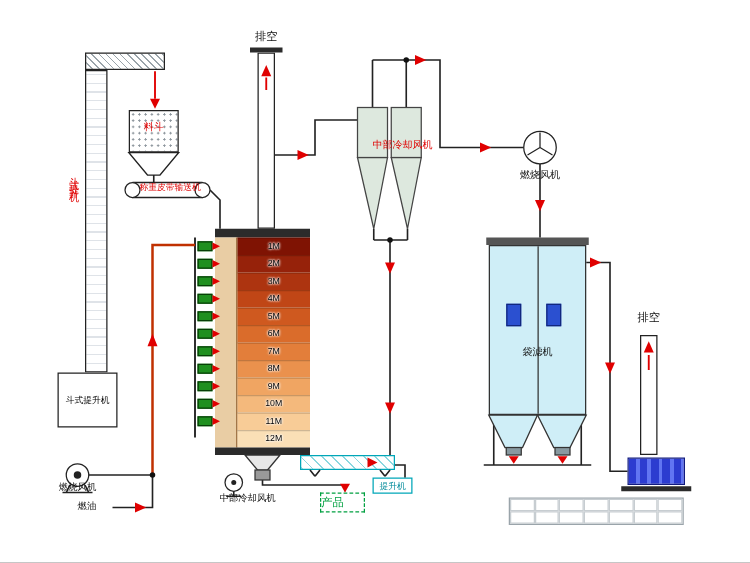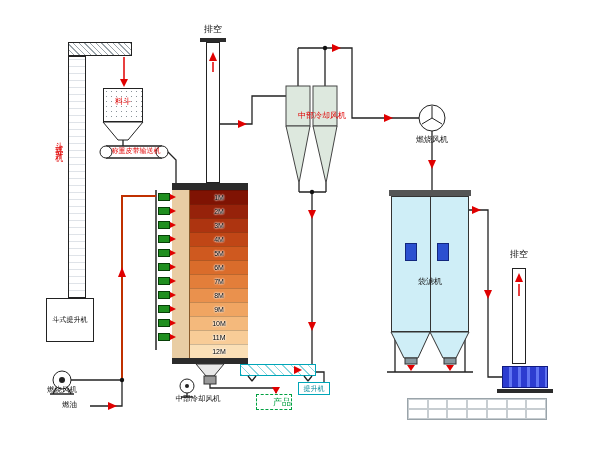--- a/index.html
+++ b/index.html
@@ -18,21 +18,21 @@
   .dotsbg{background-color:#fff;background-image:radial-gradient(#8a939a 0.8px,transparent 1px);background-size:5px 5px;border:1px solid #222}
   .box{border:1px solid #222;background:#fff}
   .dark{background:#2b2b2b}
   .valve{position:absolute;width:12px;height:8px;background:#1f8f1f;border:1px solid #073f07;z-index:12}
   .band{position:absolute;left:18px;width:58px;height:14px;border-top:1px solid rgba(0,0,0,.18);display:flex;align-items:center;justify-content:center}
   .lvl{font-size:7px;color:#000;text-shadow:0 0 2px #fff,0 0 2px #fff,0 0 2px #fff}
   .bagf{background:#cfeef7;border:1px solid #333}
   .door{position:absolute;background:#2b50d0;border:1px solid #12277e}
   .pump{background:repeating-linear-gradient(90deg,#2c3cd0 0 6px,#6175f2 6px 9px);border:1px solid #101a80}
   .vib{border:1px solid #00a6b8;background:repeating-linear-gradient(45deg,rgba(0,166,184,.45) 0 1px,transparent 1px 6px)}
-  .pbox{border:1px dashed #00a040;display:flex;align-items:center;justify-content:flex-end}
+  .pbox{border:1px dashed #00a040;display:flex;align-items:center;justify-content:flex-start}
   .cybox{border:1px solid #00a6b8;display:flex;align-items:center;justify-content:center}
   .tblock{display:grid;grid-template-columns:repeat(7,1fr);grid-template-rows:1fr 1fr;border:1px solid #9aa4aa;background:#fff}
   .tblock div{border:1px solid #c7cdd1}
   svg.layer{position:absolute;left:0;top:0;z-index:20;pointer-events:none}
   .z10{z-index:10}
 </style>
 </head>
 <body>
 
 <div class="stage">

